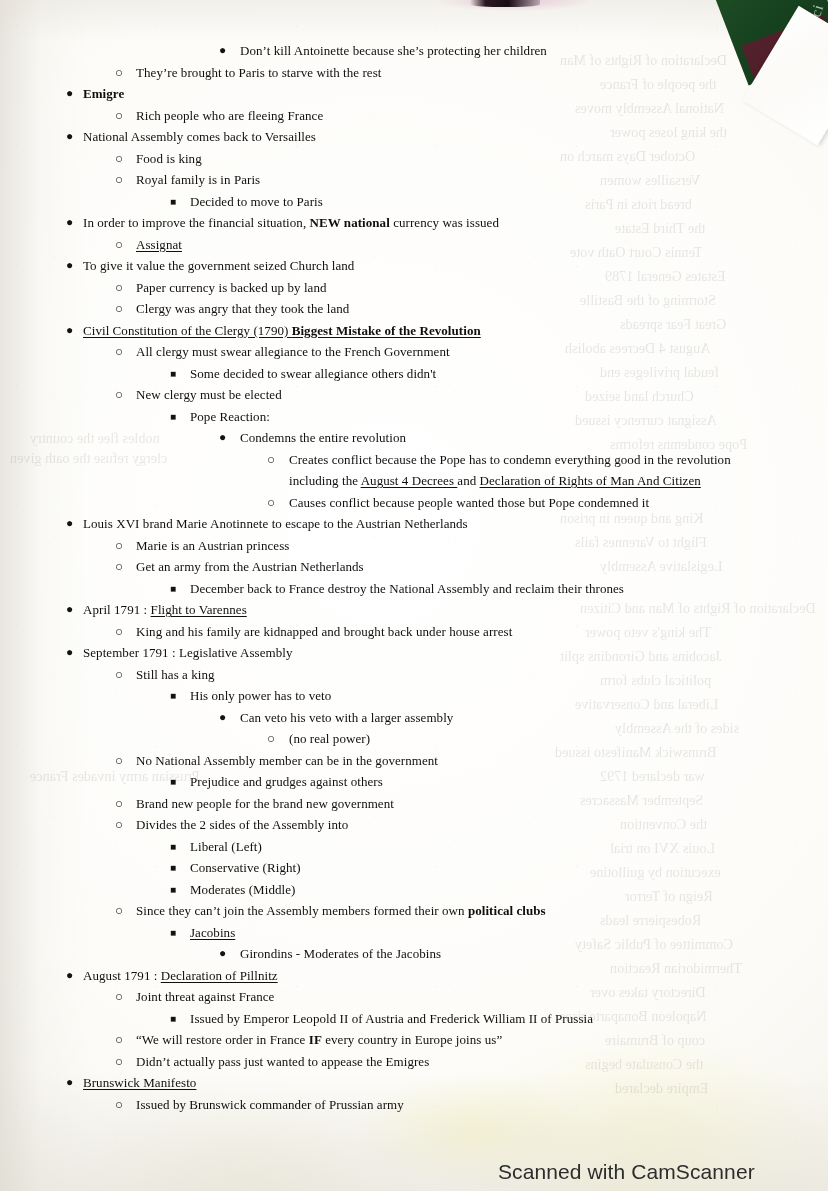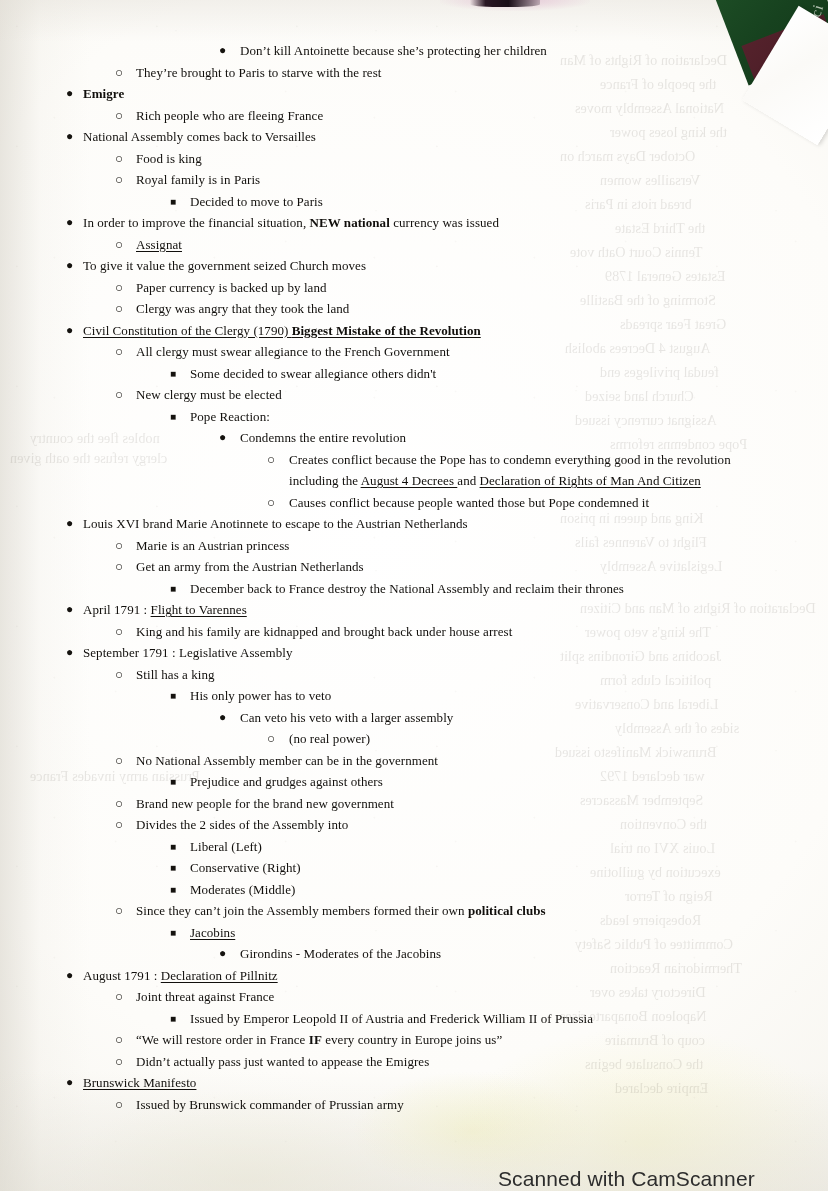--- a/index.html
+++ b/index.html
@@ -183,21 +183,20 @@
   
   .footer {
     position: absolute;
     left: 498px;
     top: 1160px;
     font-family: "Liberation Sans", sans-serif;
     font-size: 21px;
     color: #2d2d2d;
     letter-spacing: 0.1px;
     white-space: nowrap;
-    margin-top: 7px;
   }
 
   
   .speckle {
     position: absolute;
     inset: 0;
     pointer-events: none;
     opacity: 0.5;
     background-image:
       radial-gradient(circle at 12% 22%, rgba(170,165,155,0.18) 0.6px, transparent 1.2px),
@@ -302,21 +301,21 @@
       <div class="row l1">
         <span class="marker disc">●</span>
         <span class="txt">In order to improve the financial situation, <b>NEW national</b> currency was issued</span>
       </div>
       <div class="row l2">
         <span class="marker circ">○</span>
         <span class="txt"><u>Assignat</u></span>
       </div>
       <div class="row l1">
         <span class="marker disc">●</span>
-        <span class="txt">To give it value the government seized Church moves</span>
+        <span class="txt">To give it value the government seized Church land</span>
       </div>
       <div class="row l2">
         <span class="marker circ">○</span>
         <span class="txt">Paper currency is backed up by land</span>
       </div>
       <div class="row l2">
         <span class="marker circ">○</span>
         <span class="txt">Clergy was angry that they took the land</span>
       </div>
       <div class="row l1">

